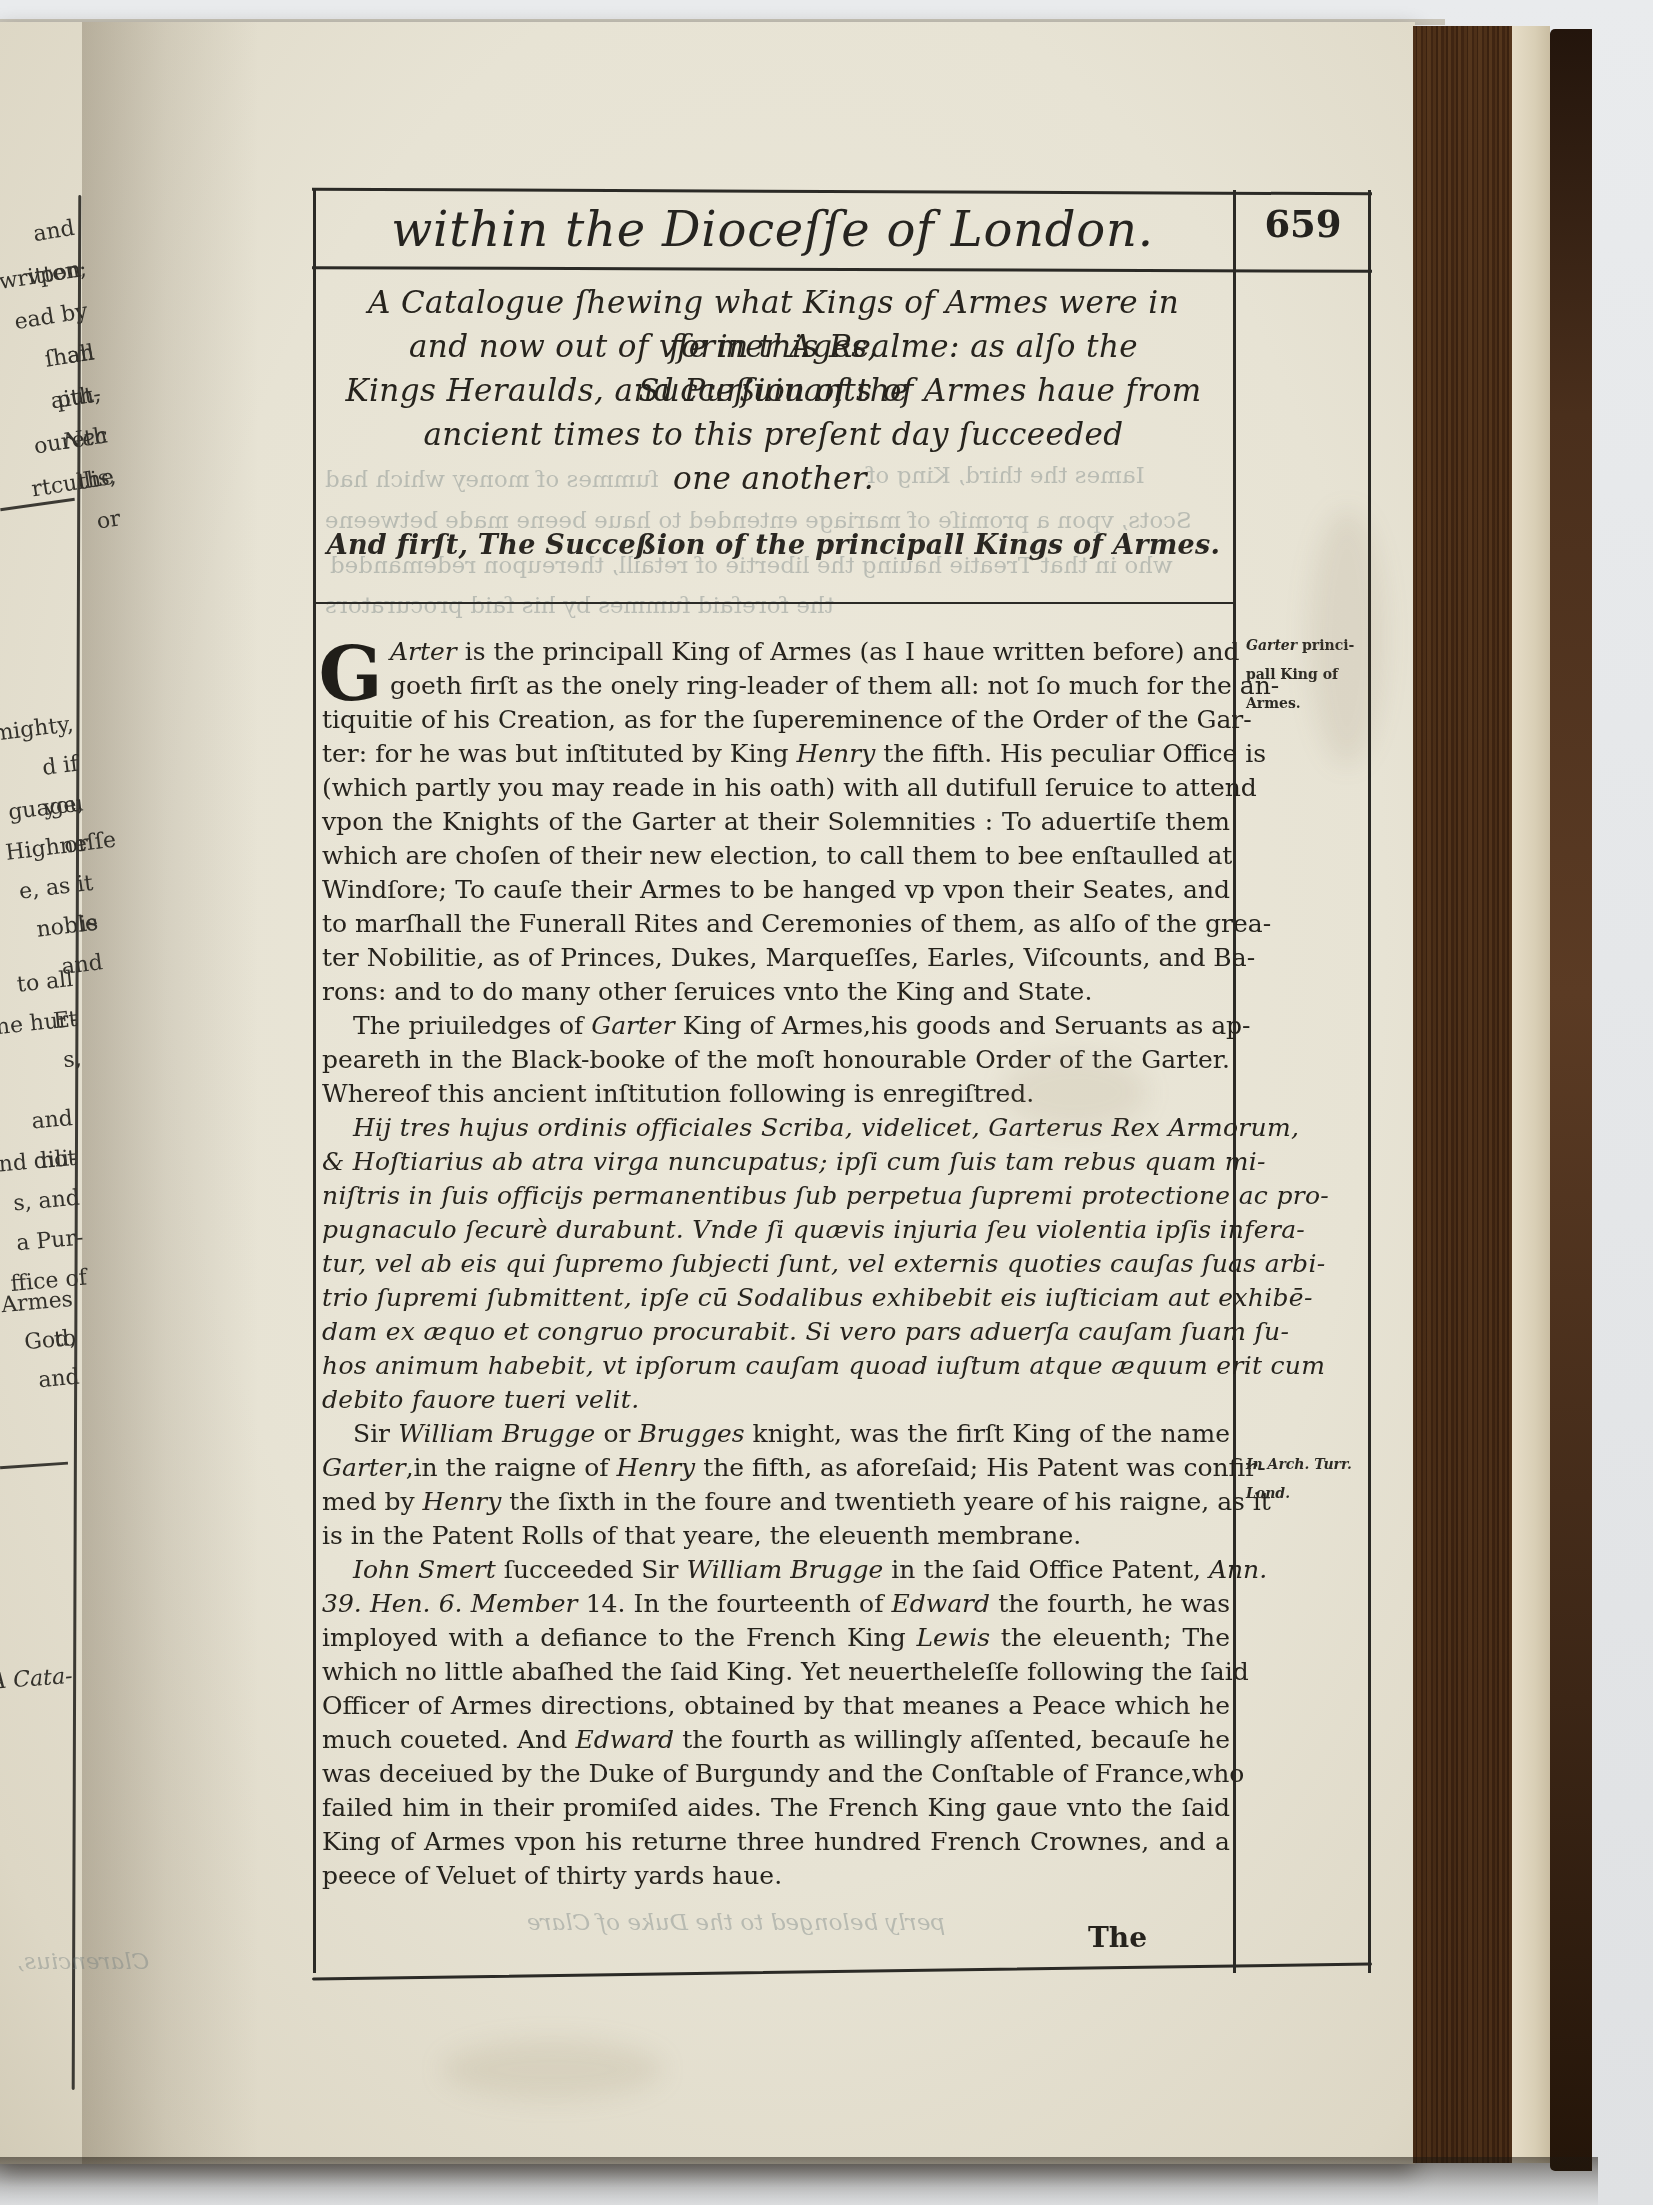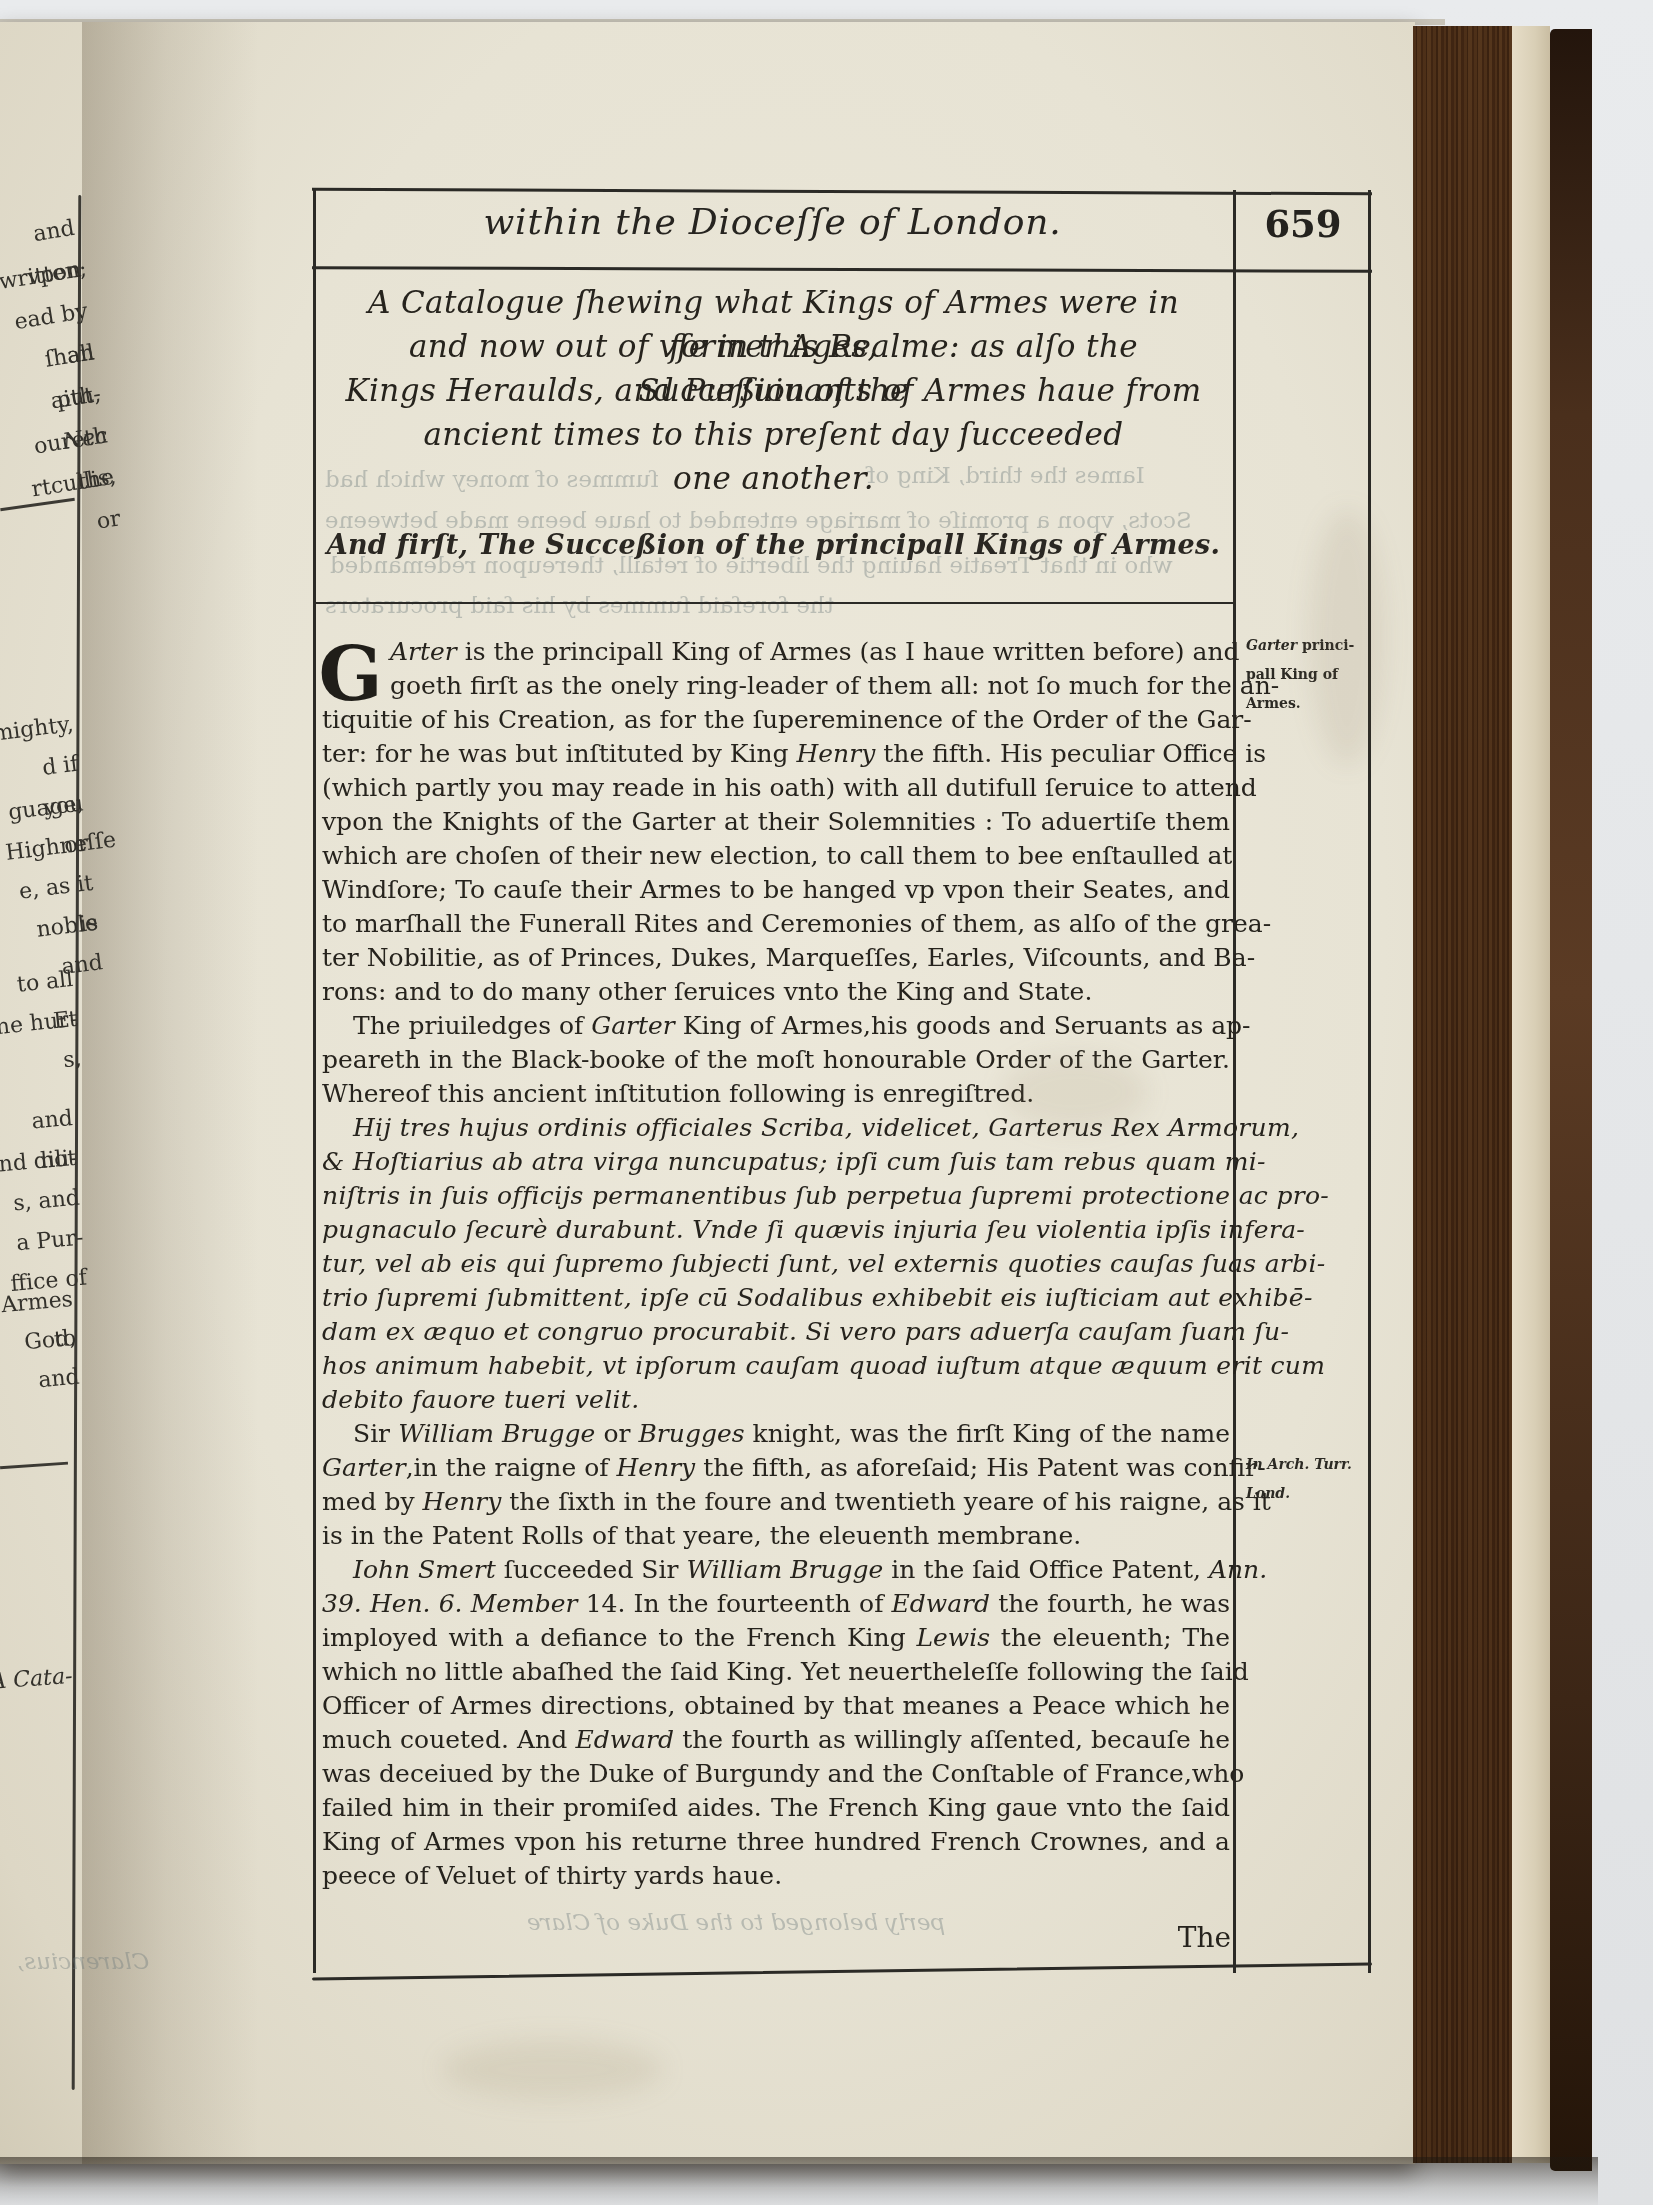--- a/index.html
+++ b/index.html
@@ -30,39 +30,39 @@
   .rule{position:absolute;background:#2b2a26;}
   .r-top{left:312px;top:190px;width:1060px;height:2.5px;transform:rotate(.25deg);}
   .r-head{left:312px;top:268px;width:1060px;height:2.5px;transform:rotate(.2deg);}
   .r-sub{left:316px;top:602px;width:918px;height:1.7px;}
   .r-bot{left:312px;top:1970px;width:1060px;height:3.4px;transform:rotate(-.8deg);border-radius:1.7px;}
   .r-left{left:313px;top:190px;width:2.5px;height:1783px;}
   .r-right{left:1233px;top:190px;width:2.5px;height:1783px;}
   .r-outer{left:1368px;top:190px;width:3.4px;height:1783px;}
   
   .header-title{position:absolute;left:322px;top:201px;width:901px;text-align:center;
-         font-style:italic;font-size:36px;letter-spacing:0.8px;color:#262420;}
+         font-style:italic;font-size:48px;letter-spacing:0.8px;color:#262420;}
   .folio{position:absolute;left:1242px;top:202px;width:122px;text-align:center;
          font-size:37px;font-weight:bold;color:#24221e;}
   
   .heading{position:absolute;left:322px;top:280px;width:903px;font-style:italic;}
   .hline{height:44px;line-height:44px;text-align:center;font-size:31px;letter-spacing:0.4px;}
   .subtitle{position:absolute;left:322px;top:529px;width:903px;text-align:center;
          font-style:italic;font-weight:bold;font-size:27px;letter-spacing:0.3px;color:#2a2722;}
   
   .body-col{position:absolute;left:322px;top:635px;width:908px;font-size:25px;}
   .para{position:relative;}
   .line{height:34px;line-height:34px;text-align:justify;text-align-last:justify;white-space:nowrap;}
   .line.last{text-align-last:left;}
   .line.indent{padding-left:31px;}
   .p1 .line:nth-child(-n+2){padding-left:68px;}
   .latin .line{font-style:italic;letter-spacing:0.3px;}
   .dropcap{position:absolute;left:-3.4px;top:5.1px;font-size:75px;line-height:68px;font-weight:bold;color:#201e19;}
-  .catchword{position:absolute;left:1088px;top:1921px;width:143px;text-align:right;
-         font-size:28px;font-weight:normal;}
+  .catchword{position:absolute;left:1088px;top:1921px;width:143px;
+         font-size:28px;font-weight:bold;}
   
   .mnote{position:absolute;left:1246px;width:121px;font-size:14px;line-height:29px;
          font-weight:bold;color:#2c2a24;}
   .mnote.n1{top:631px;}
   .mnote.n2{top:1450px;font-style:italic;}
   
   .lfrag{position:absolute;left:-12px;width:83px;text-align:right;font-size:22px;
          color:#33312b;transform:rotate(-9deg);transform-origin:right top;}
   .lfrag div{line-height:42px;height:42px;}
   .lg-b div,.lg-c div,.lg-d div{line-height:40px;height:40px;}

